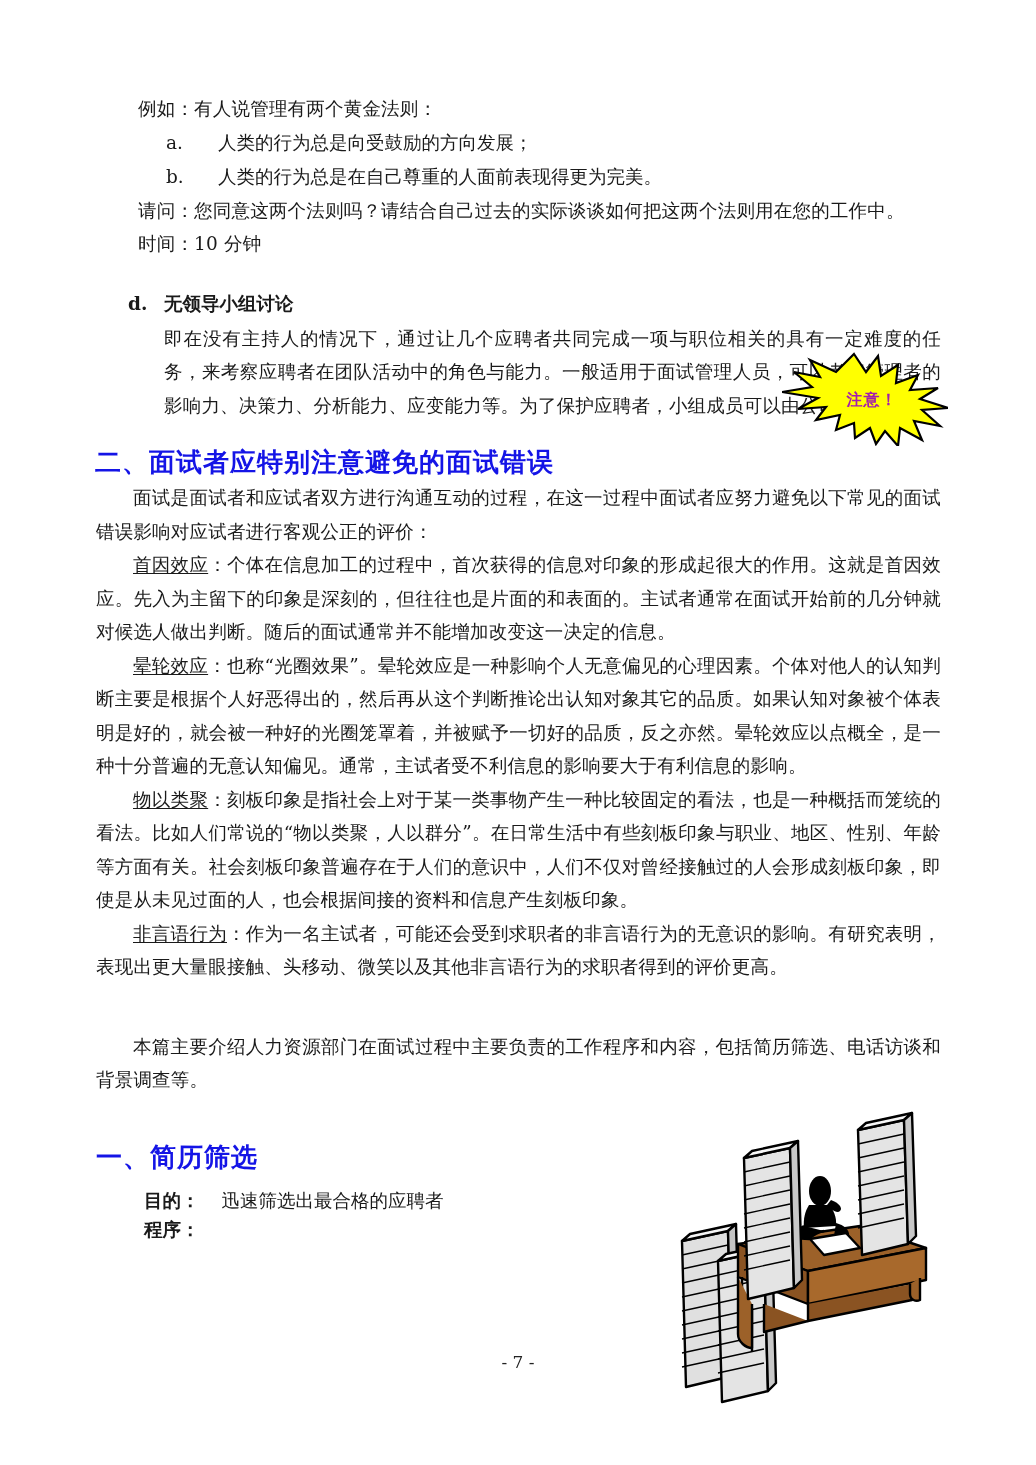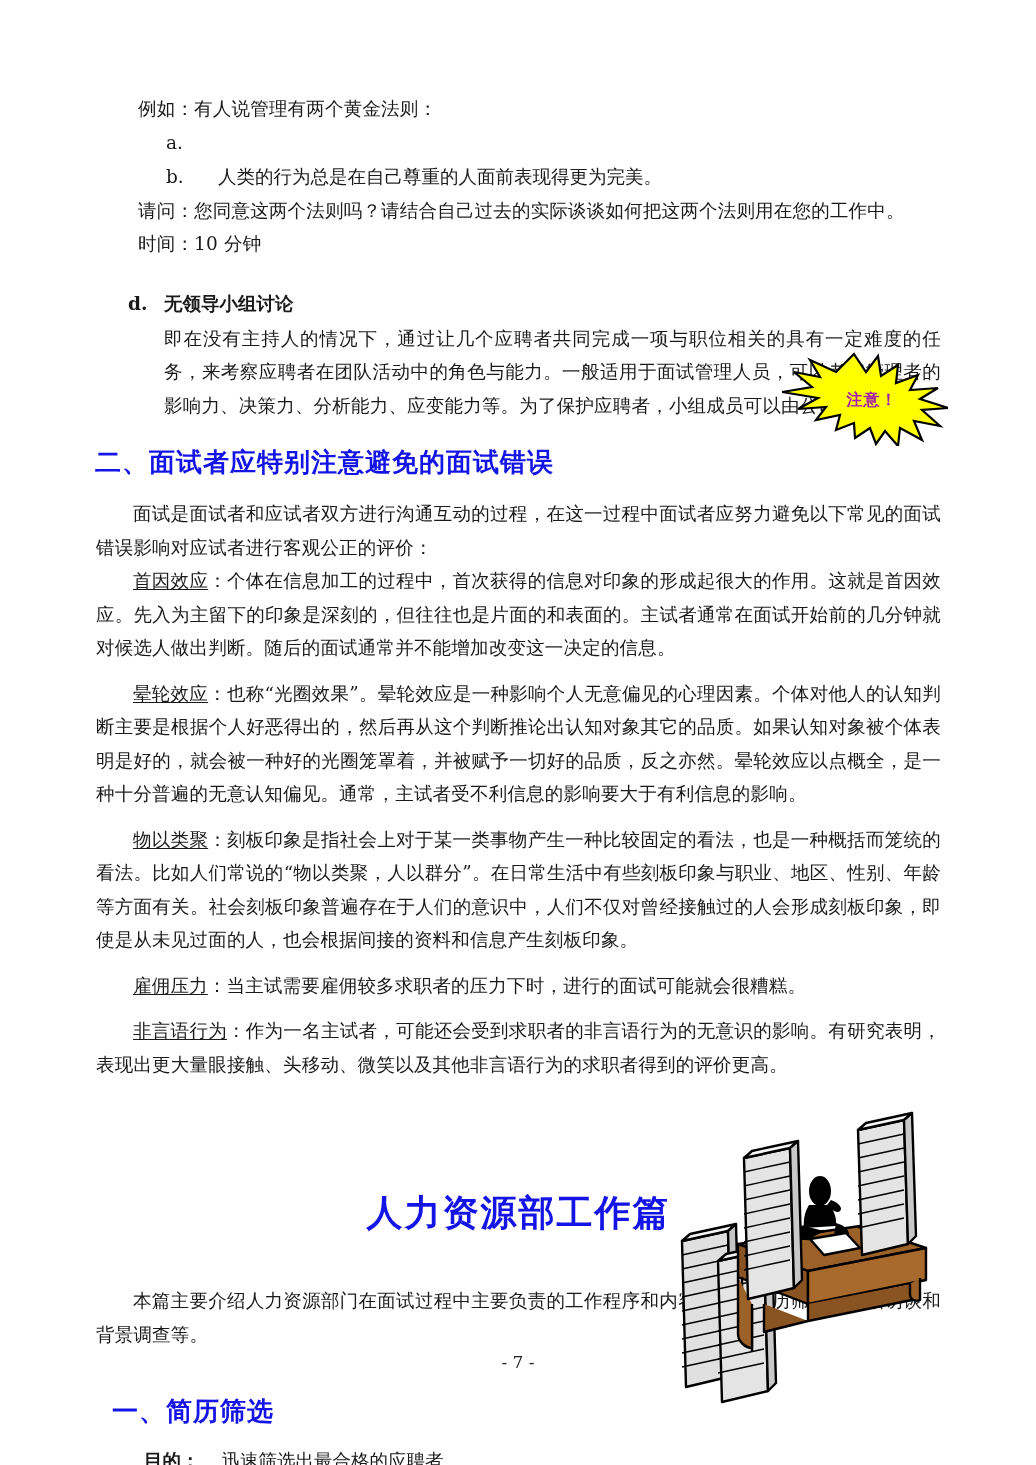--- a/index.html
+++ b/index.html
@@ -69,21 +69,21 @@
     margin-top: 1px;
   }
 
   
   .h-blue {
     color: #1414e6;
     font-weight: bold;
     font-size: 26px;
     line-height: 38px;
     letter-spacing: 1px;
-    margin: 16px;
+    margin: 0;
     font-family: "DejaVu Sans", "Liberation Sans", sans-serif;
   }
   .h2-main { margin-top: 21px; margin-left: -1px; }
   .h-center {
     color: #1414e6;
     font-weight: bold;
     font-size: 36px;
     line-height: 50px;
     letter-spacing: 2px;
     text-align: center;
@@ -91,21 +91,21 @@
     margin: 0;
   }
 
   
   .term {
     text-decoration: underline;
     text-underline-offset: 2px;
   }
 
   .body-stack > .p { }
-  .para-gap { margin-top: 12px; }
+  .para-gap { margin-top: 0px; }
 
   
   .star-badge {
     position: absolute;
     left: 782px;
     top: 352px;
     width: 166px;
     height: 94px;
   }
   .star-badge svg { display: block; }
@@ -172,20 +172,21 @@
 
 <div class="page">
 
   <div class="content">
 
     <div class="top-block">
       <p class="p lvl1">例如：有人说管理有两个黄金法则：</p>
 
       <div class="abc-row lvl2">
         <span class="abc-marker">a.</span>
+        <span class="abc-text">人类的行为总是向受鼓励的方向发展；</span>
       </div>
       <div class="abc-row lvl2">
         <span class="abc-marker">b.</span>
         <span class="abc-text">人类的行为总是在自己尊重的人面前表现得更为完美。</span>
       </div>
 
       <p class="p lvl1 nowrapline">请问：您同意这两个法则吗？请结合自己过去的实际谈谈如何把这两个法则用在您的工作中。</p>
       <p class="p lvl1">时间：10 分钟</p>
     </div>
 
@@ -208,33 +209,27 @@
       </p>
 
       <p class="p indent2 para-gap">
         <span class="term">晕轮效应</span><span>：</span><span>也称“光圈效果”。晕轮效应是一种影响个人无意偏见的心理因素。个体对他人的认知判断主要是根据个人好恶得出的，然后再从这个判断推论出认知对象其它的品质。如果认知对象被个体表明是好的，就会被一种好的光圈笼罩着，并被赋予一切好的品质，反之亦然。晕轮效应以点概全，是一种十分普遍的无意认知偏见。通常，主试者受不利信息的影响要大于有利信息的影响。</span>
       </p>
 
       <p class="p indent2 para-gap">
         <span class="term">物以类聚</span><span>：</span><span>刻板印象是指社会上对于某一类事物产生一种比较固定的看法，也是一种概括而笼统的看法。比如人们常说的“物以类聚，人以群分”。在日常生活中有些刻板印象与职业、地区、性别、年龄等方面有关。社会刻板印象普遍存在于人们的意识中，人们不仅对曾经接触过的人会形成刻板印象，即使是从未见过面的人，也会根据间接的资料和信息产生刻板印象。</span>
       </p>
 
-      <p class="p indent2 para-gap">
-        <span class="term">雇佣压力</span><span>：</span><span>当主试需要雇佣较多求职者的压力下时，进行的面试可能就会很糟糕。</span>
-      </p>
 
       <p class="p indent2 para-gap">
         <span class="term">非言语行为</span><span>：</span><span>作为一名主试者，可能还会受到求职者的非言语行为的无意识的影响。有研究表明，表现出更大量眼接触、头移动、微笑以及其他非言语行为的求职者得到的评价更高。</span>
       </p>
 
     </div>
 
-    <div class="mid-title-wrap">
-      <h1 class="h-center">人力资源部工作篇</h1>
-    </div>
 
     <p class="p indent2 intro-para">本篇主要介绍人力资源部门在面试过程中主要负责的工作程序和内容，包括简历筛选、电话访谈和背景调查等。</p>
 
     <h2 class="h-blue h-sect2">一、简历筛选</h2>
 
     <div class="kv-block">
       <p class="kv">
         <b>目的：</b><span class="pad"></span><span class="val">迅速筛选出最合格的应聘者</span>
       </p>
       <p class="kv">

